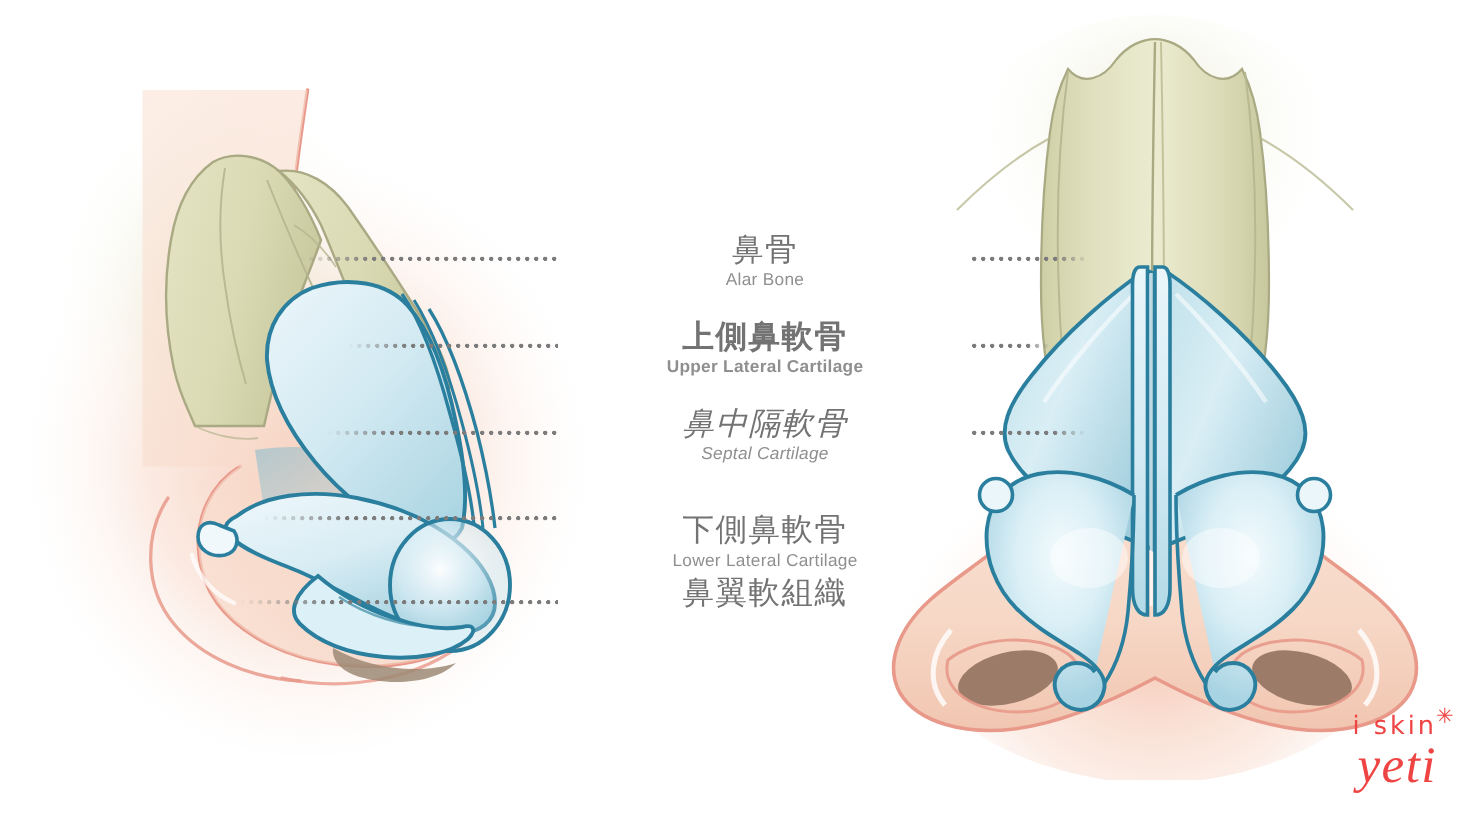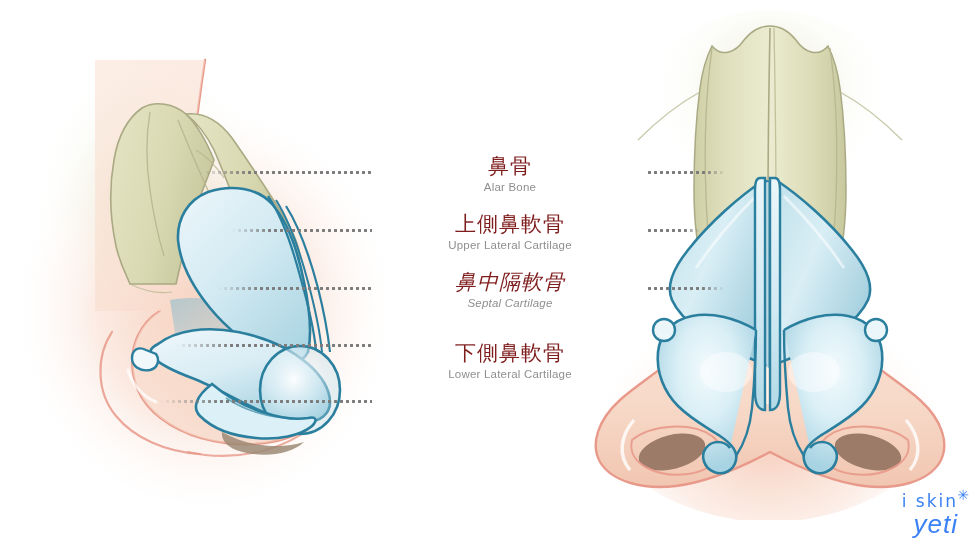--- a/index.html
+++ b/index.html
@@ -15,46 +15,46 @@
   #fig-lateral{left:0;top:0;width:460px;height:520px;}
   #fig-frontal{left:560px;top:0;width:420px;height:520px;}
 
   
   #labels{position:absolute;left:380px;top:0;width:260px;height:520px;}
   .label-row{
     position:absolute;left:0;width:260px;text-align:center;
     line-height:1;
   }
   .label-cn{
-    font-size:21px;color:#7f1d1d;letter-spacing:1px;
+    font-size:21px;color:#737373;letter-spacing:1px;
     font-family:"DejaVu Sans","Liberation Sans",sans-serif;
     white-space:nowrap;
   }
   .label-en{
     font-size:11.5px;color:#8f8f8f;margin-top:5px;letter-spacing:.2px;
     font-family:"Liberation Sans",sans-serif;white-space:nowrap;
   }
   .leader{position:absolute;height:3px;}
   .leader i{
     display:block;height:3px;width:100%;
     background-image:radial-gradient(circle at 1.5px 1.5px,#7b7b7b 1.4px,rgba(255,255,255,0) 1.6px);
     background-size:6px 3px;background-repeat:repeat-x;
   }
   .leader.fade-l i{-webkit-mask-image:linear-gradient(to right,rgba(0,0,0,0) 0,#000 28%,#000 100%);mask-image:linear-gradient(to right,rgba(0,0,0,0) 0,#000 28%,#000 100%);}
   .leader.fade-r i{-webkit-mask-image:linear-gradient(to left,rgba(0,0,0,0) 0,#000 28%,#000 100%);mask-image:linear-gradient(to left,rgba(0,0,0,0) 0,#000 28%,#000 100%);}
 
   
-  #logo{position:absolute;right:22px;bottom:12px;text-align:right;color:#3b82f6;}
+  #logo{position:absolute;right:22px;bottom:22px;text-align:right;color:#ef4444;}
   #logo .l1{
     font-size:17px;letter-spacing:2px;
     font-family:"DejaVu Sans",sans-serif;position:relative;display:inline-block;
   }
   #logo .star{position:absolute;right:-13px;top:-4px;font-size:14px;}
   #logo .l2{
-    font-size:26px;font-style:italic;font-family:Liberation Sans, sans-serif;
+    font-size:34px;font-style:italic;font-family:Liberation Serif, serif;
     margin-top:-2px;letter-spacing:1px;
   }
 </style>
 </head>
 <body>
 
 <div id="stage">
 
   <svg id="fig-lateral" class="fig" viewBox="0 0 460 520">
     <defs>
@@ -302,33 +302,34 @@
       <ellipse cx="166" cy="372" rx="26" ry="20" fill="#ffffff" opacity=".45"></ellipse>
       <ellipse cx="254" cy="372" rx="26" ry="20" fill="#ffffff" opacity=".45"></ellipse>
     </g>
   </svg>
 
   <div id="labels">
       <div class="label-row" style="top: 156px;">
         <div class="label-cn">鼻骨</div>
         <div class="label-en">Alar Bone</div>
       </div>
-      <div class="label-row" style="top: 214px;">
+      <div class="label-row" style="top: 214px; font-weight: bold;">
         <div class="label-cn">上側鼻軟骨</div>
         <div class="label-en">Upper Lateral Cartilage</div>
       </div>
       <div class="label-row" style="top: 272px; font-style: italic;">
         <div class="label-cn">鼻中隔軟骨</div>
         <div class="label-en">Septal Cartilage</div>
       </div>
       <div class="label-row" style="top: 343px;">
         <div class="label-cn">下側鼻軟骨</div>
         <div class="label-en">Lower Lateral Cartilage</div>
       </div>
       <div class="label-row" style="top: 385px;">
+        <div class="label-cn">鼻翼軟組織</div>
       </div>
     </div>
 
   <div id="logo">
     <div class="l1">
       <span>i skin</span><span class="star">✳</span>
     </div>
     <div class="l2">yeti</div>
   </div>
 

